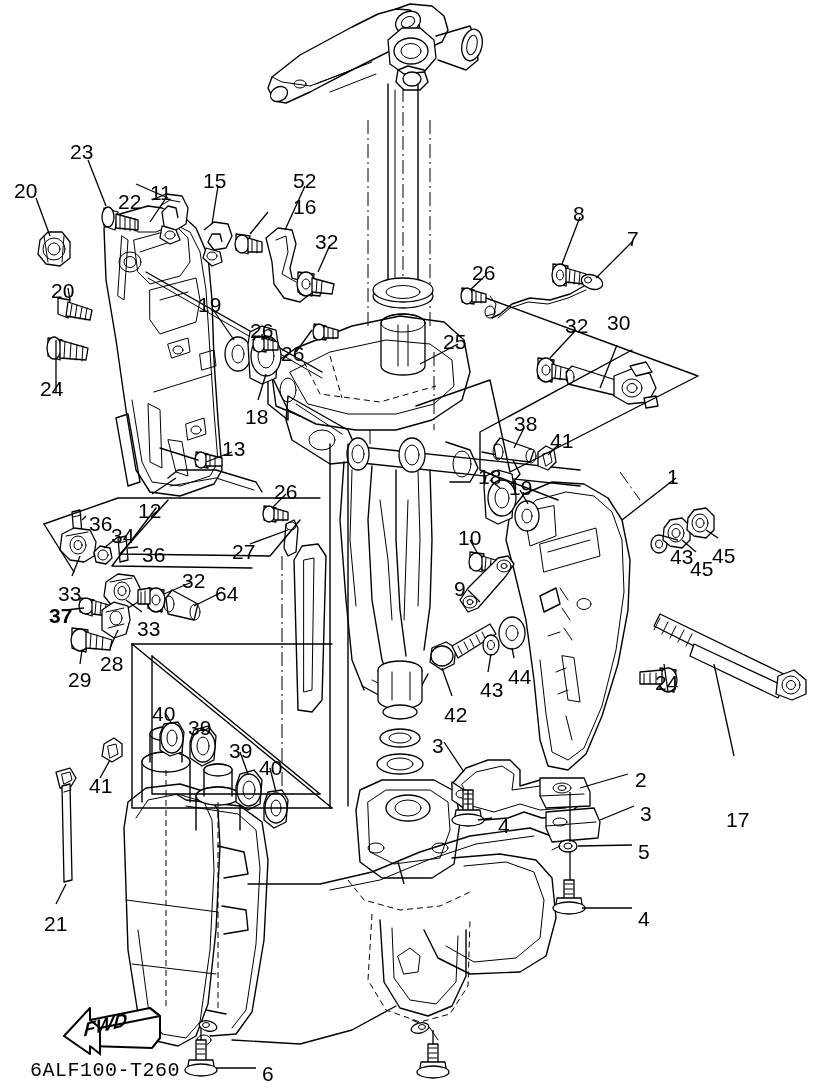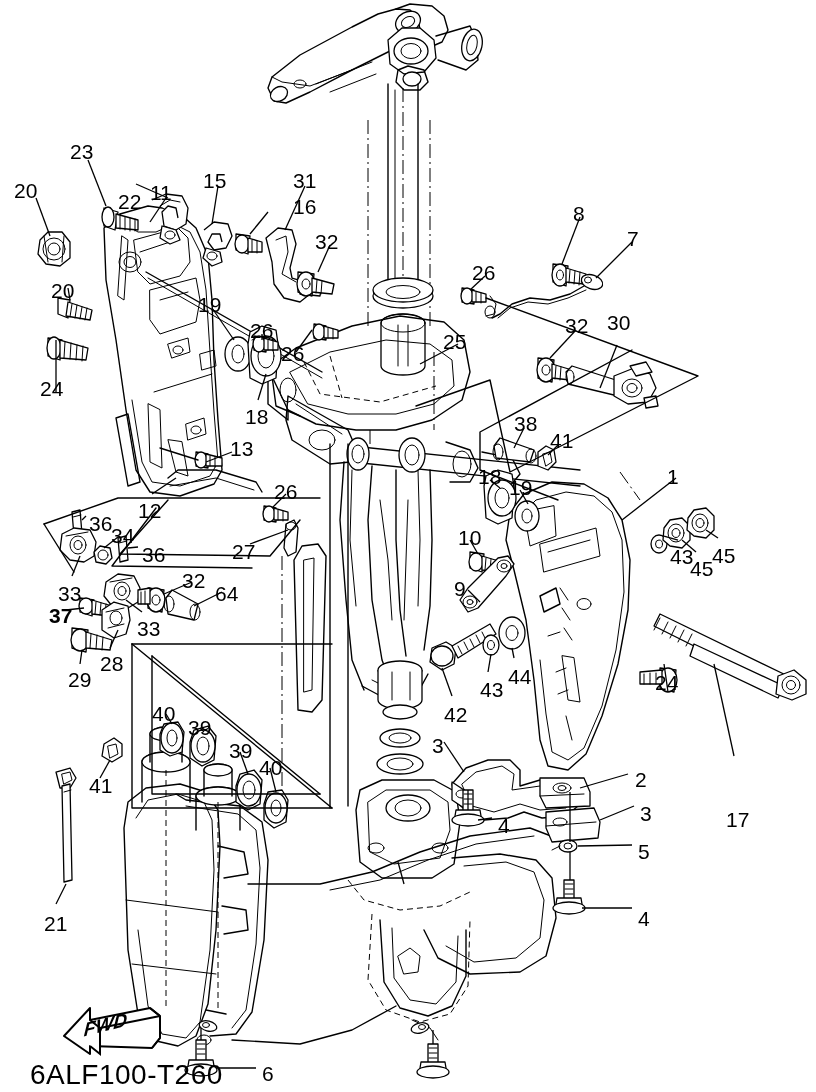--- a/index.html
+++ b/index.html
@@ -3,22 +3,22 @@
 <meta charset="utf-8">
 <style>
   html,body{margin:0;padding:0;background:#fff;}
   body{width:816px;height:1092px;position:relative;overflow:hidden;
        font-family:"Liberation Sans", sans-serif;color:#000;}
   #sheet{position:absolute;left:0;top:0;width:816px;height:1092px;}
   svg#art{position:absolute;left:0;top:0;width:816px;height:1092px;}
   .callout{position:absolute;font-family:"Liberation Sans", sans-serif;
            font-size:21px;font-weight:400;letter-spacing:0px;line-height:1;
            color:#000;white-space:nowrap;user-select:none;}
-  #diagcode{position:absolute;left:30px;top:1059px;font-size:28px;
-            font-family:Liberation Sans, sans-serif;letter-spacing:.5px;}
+  #diagcode{position:absolute;left:30px;top:1059px;font-size:20px;
+            font-family:Liberation Mono, monospace;letter-spacing:.5px;}
   #fwdlabel{position:absolute;left:56px;top:996px;width:120px;height:62px;}
   #fwdlabel .fwdtxt{position:absolute;left:28px;top:18px;font-size:19px;
             font-weight:bold;font-style:italic;font-family:"Liberation Sans",sans-serif;
             transform:skewY(-14deg) skewX(-4deg);letter-spacing:0px;}
 </style>
 </head>
 <body>
 
 <div id="sheet">
 
@@ -746,29 +746,29 @@
 
   <div id="diagcode">6ALF100-T260</div>
 
   <div id="callout-layer">
       <div class="callout" style="left: 70px; top: 141px;">23</div>
       <div class="callout" style="left: 14px; top: 180px;">20</div>
       <div class="callout" style="left: 118px; top: 167px; margin-top: 24px;">22</div>
       <div class="callout" style="left: 150px; top: 182px;">11</div>
       <div class="callout" style="left: 203px; top: 170px;">15</div>
       <div class="callout" style="left: 253px; top: 196px; margin-left: 40px;">16</div>
-      <div class="callout" style="left: 293px; top: 170px;">31</div>
+      <div class="callout" style="left: 293px; top: 170px;">52</div>
       <div class="callout" style="left: 315px; top: 231px;">32</div>
       <div class="callout" style="left: 51px; top: 280px;">20</div>
       <div class="callout" style="left: 198px; top: 294px;">19</div>
       <div class="callout" style="left: 250px; top: 320px;">26</div>
       <div class="callout" style="left: 281px; top: 343px;">26</div>
       <div class="callout" style="left: 40px; top: 378px;">24</div>
       <div class="callout" style="left: 245px; top: 406px;">18</div>
-      <div class="callout" style="left: 222px; top: 438px; padding-left: 8px;">13</div>
+      <div class="callout" style="left: 222px; top: 438px;">13</div>
       <div class="callout" style="left: 138px; top: 500px; text-align: right;">12</div>
       <div class="callout" style="left: 472px; top: 262px;">26</div>
       <div class="callout" style="left: 573px; top: 203px;">8</div>
       <div class="callout" style="left: 627px; top: 228px;">7</div>
       <div class="callout" style="left: 443px; top: 331px;">25</div>
       <div class="callout" style="left: 565px; top: 315px;">32</div>
       <div class="callout" style="left: 607px; top: 312px;">30</div>
       <div class="callout" style="left: 514px; top: 413px;">38</div>
       <div class="callout" style="left: 550px; top: 430px;">41</div>
       <div class="callout" style="left: 478px; top: 466px;">18</div>

